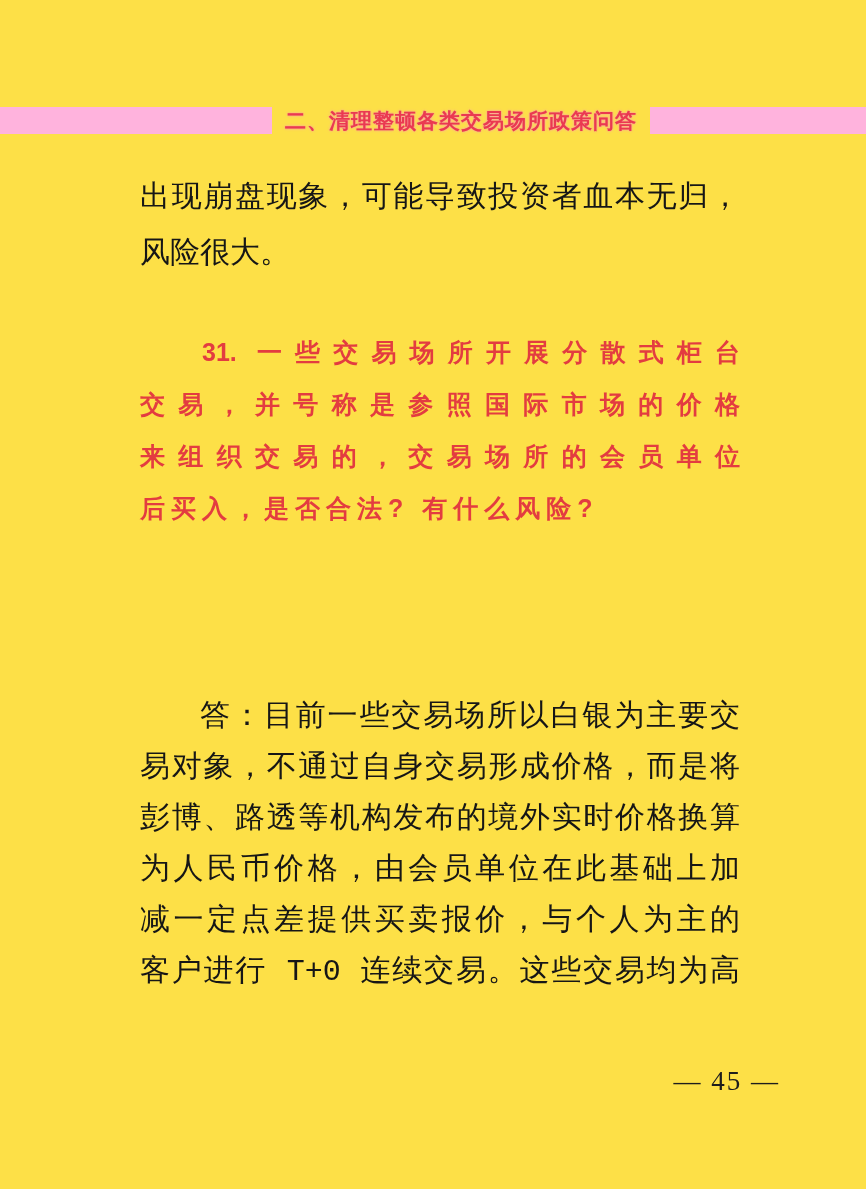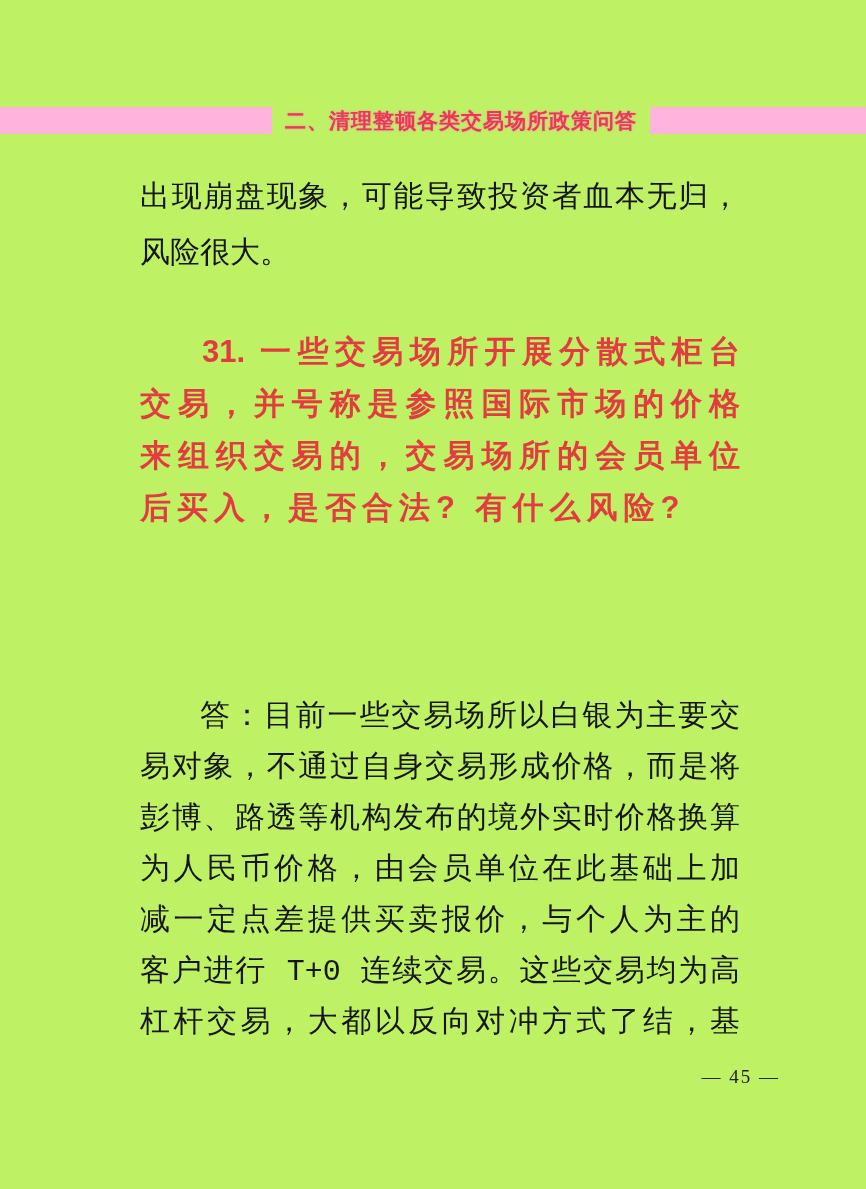--- a/index.html
+++ b/index.html
@@ -9,21 +9,21 @@
     --ink:#161616;
   }
   html,body{margin:0;padding:0;}
   body{
     width:866px;height:1189px;
     background:#ffffff;
     position:relative;
     overflow:hidden;
     font-family:"Liberation Serif","DejaVu Serif",serif;
   }
-  .page{position:absolute;inset:0;background:#bef264;}
+  .page{position:absolute;inset:0;background:#fde047;}
 
   
   .header-band{
     position:absolute;left:0;right:0;top:107px;height:27px;
     display:flex;align-items:center;
   }
   .band-bar{height:100%;background:var(--band-pink);}
   .band-bar.left{width:272px;}
   .band-bar.right{flex:1;}
   .header-title{
@@ -44,34 +44,34 @@
     text-align-last:justify;
   }
   .line.align-left{text-align:left;text-align-last:left;}
 
   .intro{top:168px;font-size:30px;line-height:56px;}
 
   .question{
     top:326px;
     font-family:"Liberation Sans","DejaVu Sans",sans-serif;
     font-weight:700;
-    font-size:31px;
+    font-size:25px;
     line-height:52px;
     color:var(--question-red);
   }
   .question .q-first{padding-left:62px;}
   .question .q-last{letter-spacing:6px;}
 
   .answer{top:692px;font-size:30px;line-height:51px;font-family:Liberation Mono, monospace;}
   .answer .a-first{padding-left:60px;}
 
   .page-number{
     position:absolute;
     top:1066px;right:86px;
-    font-size:19px;
+    font-size:27px;
     letter-spacing:2px;
     color:#1d1d1d;
     white-space:nowrap;
   }
 </style>
 </head>
 <body>
 
 <div class="page">
 
@@ -93,18 +93,17 @@
     <div class="line align-left q-last">后买入，是否合法? 有什么风险?</div>
   </div>
 
   <div class="textcol answer">
     <div class="line a-first">答：目前一些交易场所以白银为主要交</div>
     <div class="line">易对象，不通过自身交易形成价格，而是将</div>
     <div class="line">彭博、路透等机构发布的境外实时价格换算</div>
     <div class="line">为人民币价格，由会员单位在此基础上加</div>
     <div class="line">减一定点差提供买卖报价，与个人为主的</div>
     <div class="line">客户进行 T+0 连续交易。这些交易均为高</div>
-    <div class="line">杠杆交易，大都以反向对冲方式了结，基</div>
   </div>
 
   <div class="page-number">— 45 —</div>
 
 </div>
 
 </body></html>

